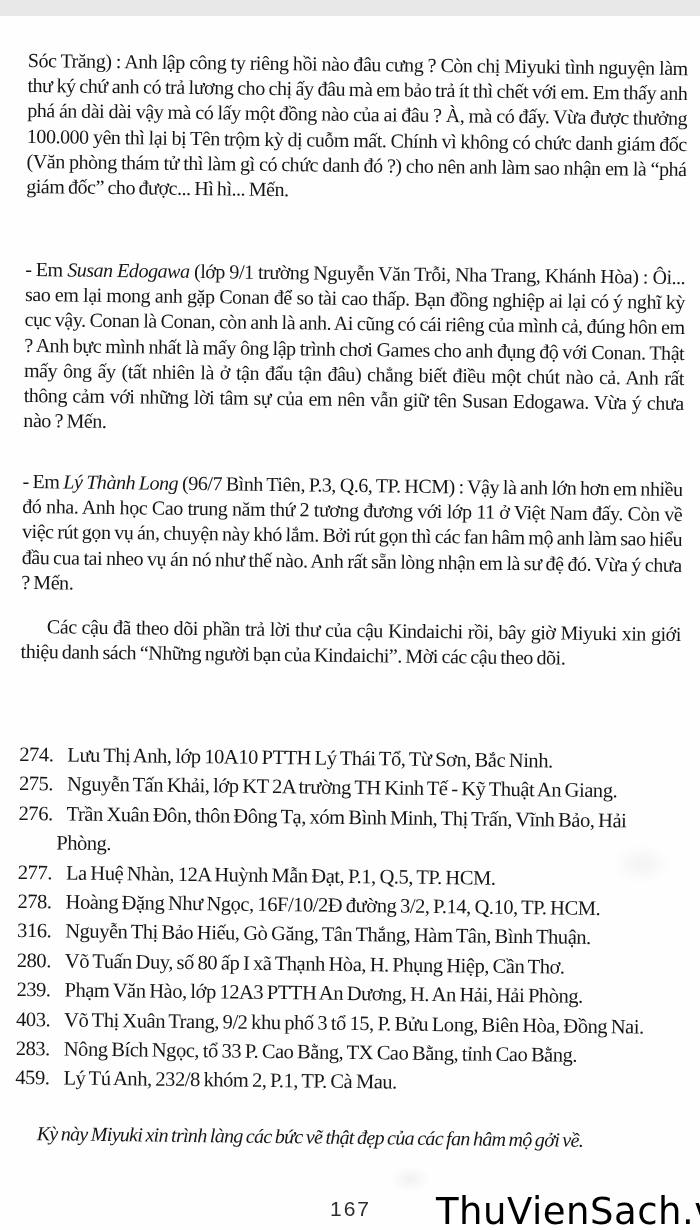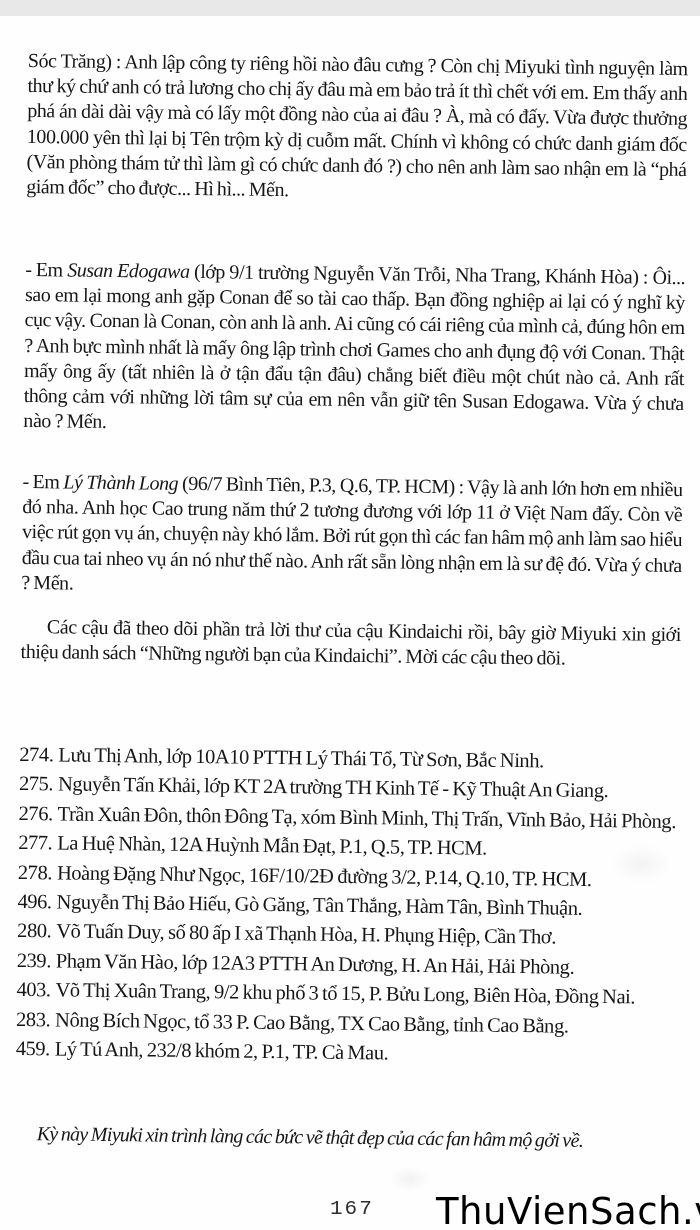--- a/index.html
+++ b/index.html
@@ -26,29 +26,29 @@
   .para:nth-child(3){top:423px;}
   .para:nth-child(4){top:568px;text-indent:26px;}
   .para i{font-style:italic;}
   #fan-list{
     position:absolute;left:0;top:694px;width:662px;
     font-size:20.5px;line-height:29.4px;letter-spacing:-0.45px;word-spacing:-1px;
   }
   .list-item{
     margin:0;padding-left:38px;text-indent:-38px;
   }
-  .list-item .num{padding-right:5px;}
+  .list-item .num{padding-right:14px;}
   .closing{
     position:absolute;left:0;top:1076px;width:680px;margin:0;
     font-size:20px;font-style:italic;letter-spacing:-0.7px;word-spacing:-1px;
     white-space:nowrap;text-indent:22px;
   }
   .pagenum{
     position:absolute;left:330px;top:1181px;
-    font-family:Liberation Mono, monospace;
+    font-family:Liberation Sans, sans-serif;
     font-size:21px;letter-spacing:2px;color:#2e2e2e;
   }
   .watermark{
     position:absolute;left:436px;top:1174px;
     font-family:"DejaVu Sans","Liberation Sans",sans-serif;
     font-size:37px;letter-spacing:0.5px;color:#000000;
   }
   
   .smudge1{position:absolute;left:612px;top:828px;width:60px;height:40px;
     background:radial-gradient(closest-side,rgba(150,150,150,0.10),rgba(150,150,150,0));}
@@ -65,21 +65,21 @@
         <p class="para"><span>- Em </span><i>Susan Edogawa</i><span> (lớp 9/1 trường Nguyễn Văn Trỗi, Nha Trang, Khánh Hòa) : Ôi... sao em lại mong anh gặp Conan để so tài cao thấp. Bạn đồng nghiệp ai lại có ý nghĩ kỳ cục vậy. Conan là Conan, còn anh là anh. Ai cũng có cái riêng của mình cả, đúng hôn em ? Anh bực mình nhất là mấy ông lập trình chơi Games cho anh đụng độ với Conan. Thật mấy ông ấy (tất nhiên là ở tận đẩu tận đâu) chẳng biết điều một chút nào cả. Anh rất thông cảm với những lời tâm sự của em nên vẫn giữ tên Susan Edogawa. Vừa ý chưa nào ? Mến.</span></p>
         <p class="para"><span>- Em </span><i>Lý Thành Long</i><span> (96/7 Bình Tiên, P.3, Q.6, TP. HCM) : Vậy là anh lớn hơn em nhiều đó nha. Anh học Cao trung năm thứ 2 tương đương với lớp 11 ở Việt Nam đấy. Còn về việc rút gọn vụ án, chuyện này khó lắm. Bởi rút gọn thì các fan hâm mộ anh làm sao hiểu đầu cua tai nheo vụ án nó như thế nào. Anh rất sẵn lòng nhận em là sư đệ đó. Vừa ý chưa ? Mến.</span></p>
         <p class="para"><span>Các cậu đã theo dõi phần trả lời thư của cậu Kindaichi rồi, bây giờ Miyuki xin giới thiệu danh sách “Những người bạn của Kindaichi”. Mời các cậu theo dõi.</span></p>
       </div>
     <div id="fan-list">
         <p class="list-item"><span class="num">274.</span><span>Lưu Thị Anh, lớp 10A10 PTTH Lý Thái Tổ, Từ Sơn, Bắc Ninh.</span></p>
         <p class="list-item"><span class="num">275.</span><span>Nguyễn Tấn Khải, lớp KT 2A trường TH Kinh Tế - Kỹ Thuật An Giang.</span></p>
         <p class="list-item"><span class="num">276.</span><span>Trần Xuân Đôn, thôn Đông Tạ, xóm Bình Minh, Thị Trấn, Vĩnh Bảo, Hải Phòng.</span></p>
         <p class="list-item"><span class="num">277.</span><span>La Huệ Nhàn, 12A Huỳnh Mẫn Đạt, P.1, Q.5, TP. HCM.</span></p>
         <p class="list-item"><span class="num">278.</span><span>Hoàng Đặng Như Ngọc, 16F/10/2Đ đường 3/2, P.14, Q.10, TP. HCM.</span></p>
-        <p class="list-item"><span class="num">496.</span><span>Nguyễn Thị Bảo Hiếu, Gò Găng, Tân Thắng, Hàm Tân, Bình Thuận.</span></p>
+        <p class="list-item"><span class="num">316.</span><span>Nguyễn Thị Bảo Hiếu, Gò Găng, Tân Thắng, Hàm Tân, Bình Thuận.</span></p>
         <p class="list-item"><span class="num">280.</span><span>Võ Tuấn Duy, số 80 ấp I xã Thạnh Hòa, H. Phụng Hiệp, Cần Thơ.</span></p>
         <p class="list-item"><span class="num">239.</span><span>Phạm Văn Hào, lớp 12A3 PTTH An Dương, H. An Hải, Hải Phòng.</span></p>
         <p class="list-item"><span class="num">403.</span><span>Võ Thị Xuân Trang, 9/2 khu phố 3 tổ 15, P. Bửu Long, Biên Hòa, Đồng Nai.</span></p>
         <p class="list-item"><span class="num">283.</span><span>Nông Bích Ngọc, tổ 33 P. Cao Bằng, TX Cao Bằng, tỉnh Cao Bằng.</span></p>
         <p class="list-item"><span class="num">459.</span><span>Lý Tú Anh, 232/8 khóm 2, P.1, TP. Cà Mau.</span></p>
       </div>
     <p class="closing">Kỳ này Miyuki xin trình làng các bức vẽ thật đẹp của các fan hâm mộ gởi về.</p>
   </div>
   <div class="smudge1"></div>
   <div class="smudge2"></div>

